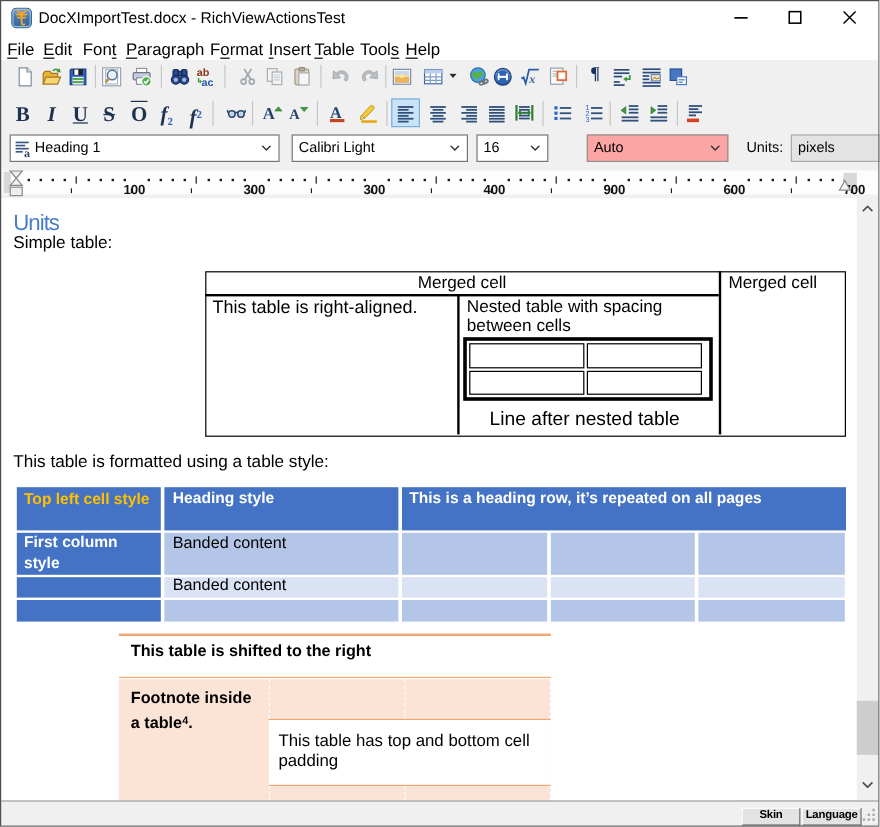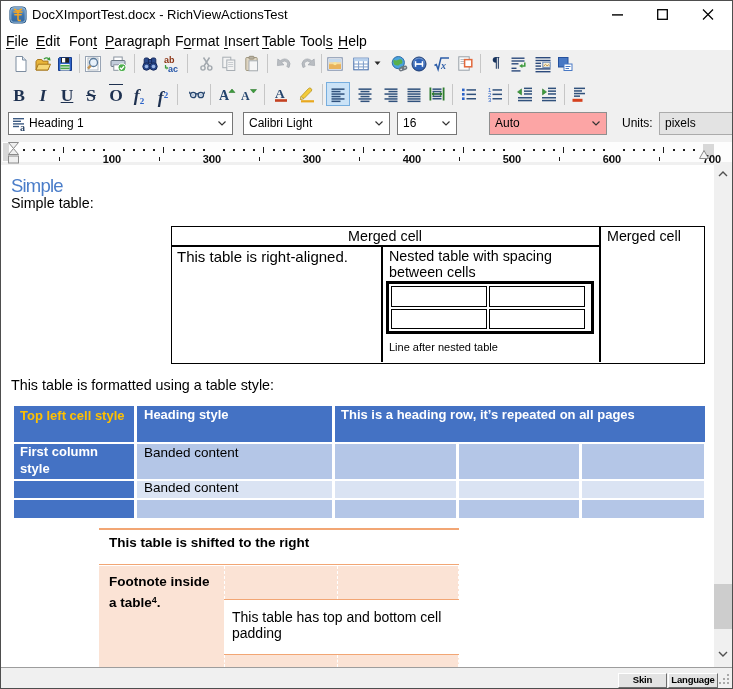--- a/index.html
+++ b/index.html
@@ -495,21 +495,21 @@
 <div class="tick" style="left:652px;top:9px;width:2px;height:2px"></div>
 <div class="tick" style="left:662px;top:7px;width:1px;height:6px"></div>
 <div class="tick" style="left:672px;top:9px;width:2px;height:2px"></div>
 <div class="tick" style="left:682px;top:9px;width:2px;height:2px"></div>
 <div class="tick" style="left:692px;top:9px;width:2px;height:2px"></div>
 <div class="tick" style="left:702px;top:9px;width:2px;height:2px"></div>
 <div class="rnum" style="left:96px">100</div>
 <div class="rnum" style="left:196px">300</div>
 <div class="rnum" style="left:296px">300</div>
 <div class="rnum" style="left:396px">400</div>
-<div class="rnum" style="left:496px">500</div>
+<div class="rnum" style="left:496px">900</div>
 <div class="rnum" style="left:596px">600</div>
 <div class="rnum" style="left:696px">700</div>
 <div class="tick" style="left:58px;top:17px;width:1px;height:4px"></div>
 <div class="tick" style="left:108px;top:17px;width:1px;height:4px"></div>
 <div class="tick" style="left:158px;top:17px;width:1px;height:4px"></div>
 <div class="tick" style="left:208px;top:17px;width:1px;height:4px"></div>
 <div class="tick" style="left:258px;top:17px;width:1px;height:4px"></div>
 <div class="tick" style="left:308px;top:17px;width:1px;height:4px"></div>
 <div class="tick" style="left:358px;top:17px;width:1px;height:4px"></div>
 <div class="tick" style="left:408px;top:17px;width:1px;height:4px"></div>
@@ -526,40 +526,40 @@
       <path d="M6.5 7.5 L11.5 13.5 H1.5 Z" fill="#efefef" stroke="#8a8a8a"></path>
       <rect x="1.5" y="15" width="10" height="7" fill="#efefef" stroke="#8a8a8a"></rect>
     </svg>
     <div class="abs" style="left:702px;top:4px;width:11px;height:14px;background:#d8d8d8"></div>
     <svg class="abs" style="left:697px;top:9px;z-index:4" width="12" height="11" viewBox="0 0 12 11">
       <path d="M6 1.5 L10.5 9.5 H1.5 Z" fill="#f5f5f5" stroke="#8a8a8a"></path>
     </svg>
   </div>
 
   <div id="doc">
-      <div class="t " style="left:10px;top:10px;font-size:18.5px;letter-spacing:-0.8px;color:#4a7dc9;">Simple</div>
+      <div class="t " style="left:10px;top:10px;font-size:18.5px;letter-spacing:-0.8px;color:#4a7dc9;">Units</div>
 <div class="t " style="left:10px;top:29.5px;font-size:14.3px;">Simple table:</div>
 <div class="abs" style="left:170px;top:61px;width:532px;height:136px;border:1.5px solid #000"></div>
 <div class="abs" style="left:598px;top:61px;width:1.5px;height:136px;background:#000"></div>
 <div class="abs" style="left:170px;top:80px;width:428px;height:1.5px;background:#000"></div>
 <div class="abs" style="left:380px;top:80px;width:1.5px;height:117px;background:#000"></div>
 <div class="t " style="left:170px;top:62.5px;width:428px;text-align:center;font-size:14.3px;">Merged cell</div>
 <div class="t " style="left:606px;top:62.5px;font-size:14.3px;">Merged cell</div>
 <div class="t " style="left:176px;top:82.5px;font-size:15px;">This table is right-aligned.</div>
 <div class="t " style="left:388px;top:82.5px;font-size:14.3px;">Nested table with spacing</div>
 <div class="t " style="left:388px;top:98.5px;font-size:14.3px;">between cells</div>
 <div class="abs" style="left:385px;top:116px;width:198px;height:42.5px;border:3px solid #000;padding:2px;">
 <div style="display:grid;grid-template-columns:96px 96px;grid-template-rows:20.5px 20px;gap:2px;width:194px;height:42.5px;box-sizing:border-box;">
 <div style="border:1.5px solid #000"></div>
           <div style="border:1.5px solid #000"></div>
           <div style="border:1.5px solid #000"></div>
           <div style="border:1.5px solid #000"></div>
 </div>
       </div>
-<div class="t " style="left:388px;top:176px;font-size:11px;">Line after nested table</div>
+<div class="t " style="left:407px;top:176px;font-size:16px;">Line after nested table</div>
 <div class="t " style="left:10px;top:211.5px;font-size:14.3px;">This table is formatted using a table style:</div>
 <div class="abs" style="left:13px;top:241px;width:120.0px;height:35.5px;background:#4472c4"></div>
 <div class="abs" style="left:136.0px;top:241px;width:195.0px;height:35.5px;background:#4472c4"></div>
 <div class="abs" style="left:334.0px;top:241px;width:370.0px;height:35.5px;background:#4472c4"></div>
 <div class="abs" style="left:13px;top:278.5px;width:120.0px;height:35.0px;background:#4472c4"></div>
 <div class="abs" style="left:136.0px;top:278.5px;width:195.0px;height:35.0px;background:#b4c6e7"></div>
 <div class="abs" style="left:334.0px;top:278.5px;width:121.0px;height:35.0px;background:#b4c6e7"></div>
 <div class="abs" style="left:458.0px;top:278.5px;width:120.0px;height:35.0px;background:#b4c6e7"></div>
 <div class="abs" style="left:581.0px;top:278.5px;width:121.5px;height:35.0px;background:#b4c6e7"></div>
 <div class="abs" style="left:13px;top:315.5px;width:120.0px;height:17.0px;background:#4472c4"></div>

